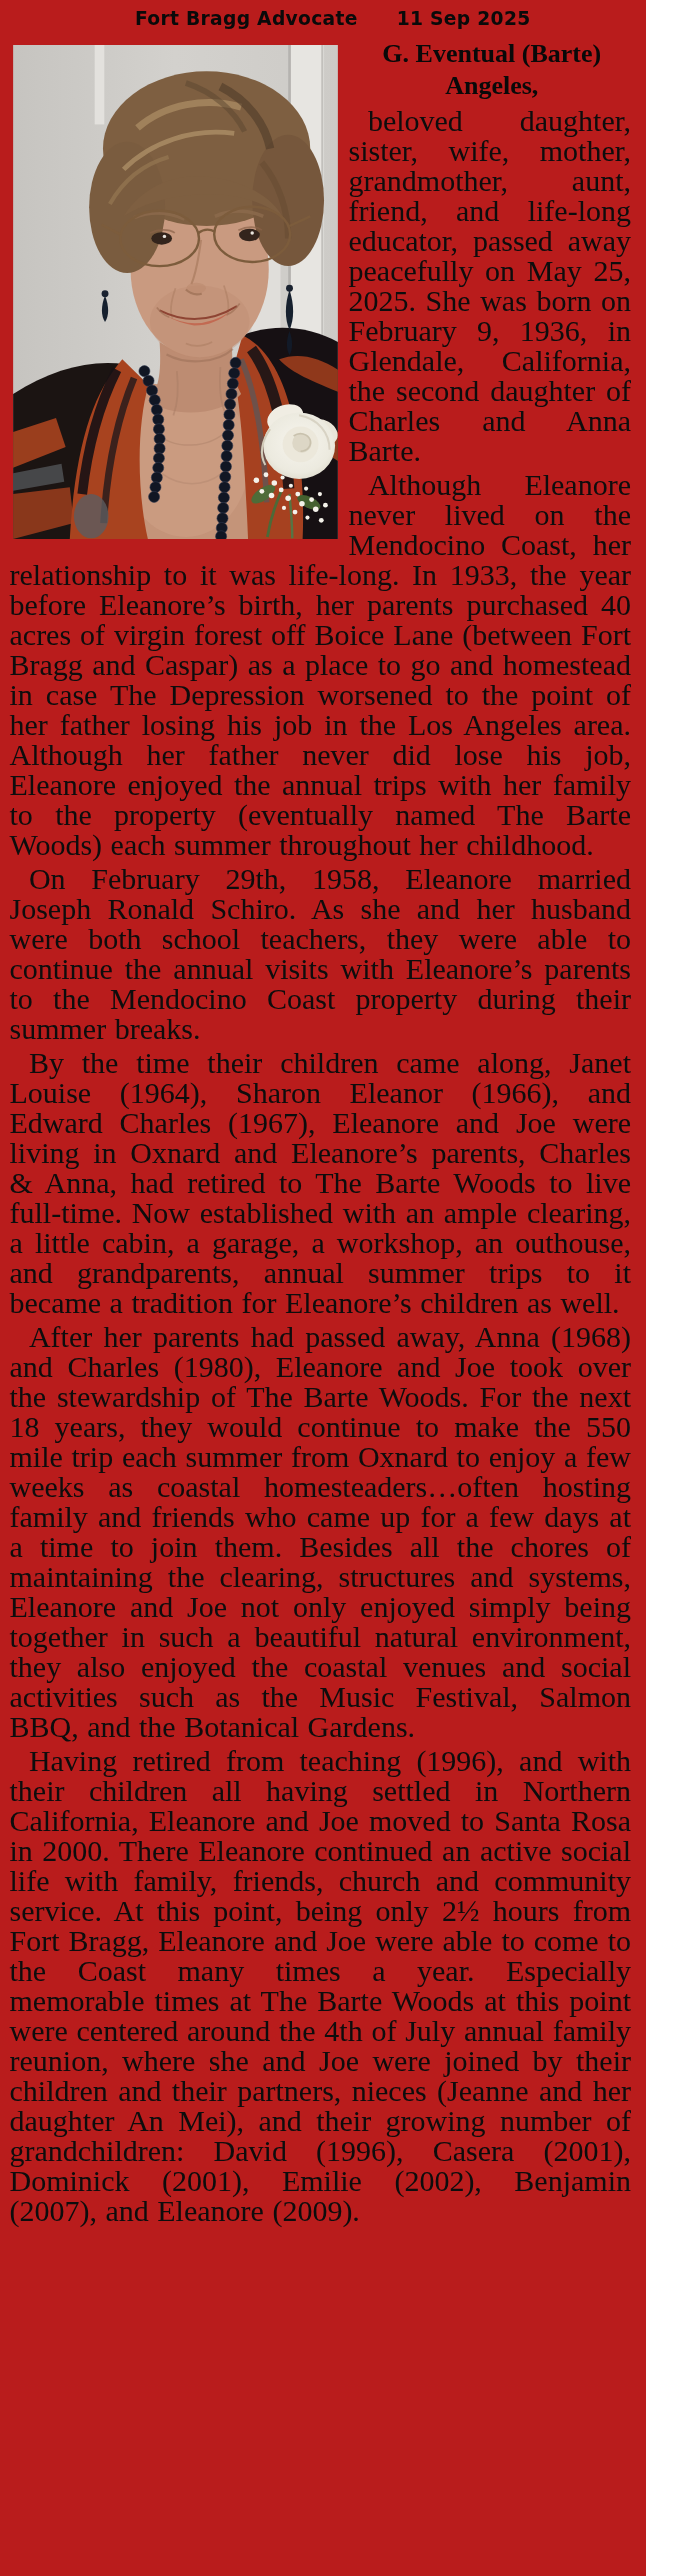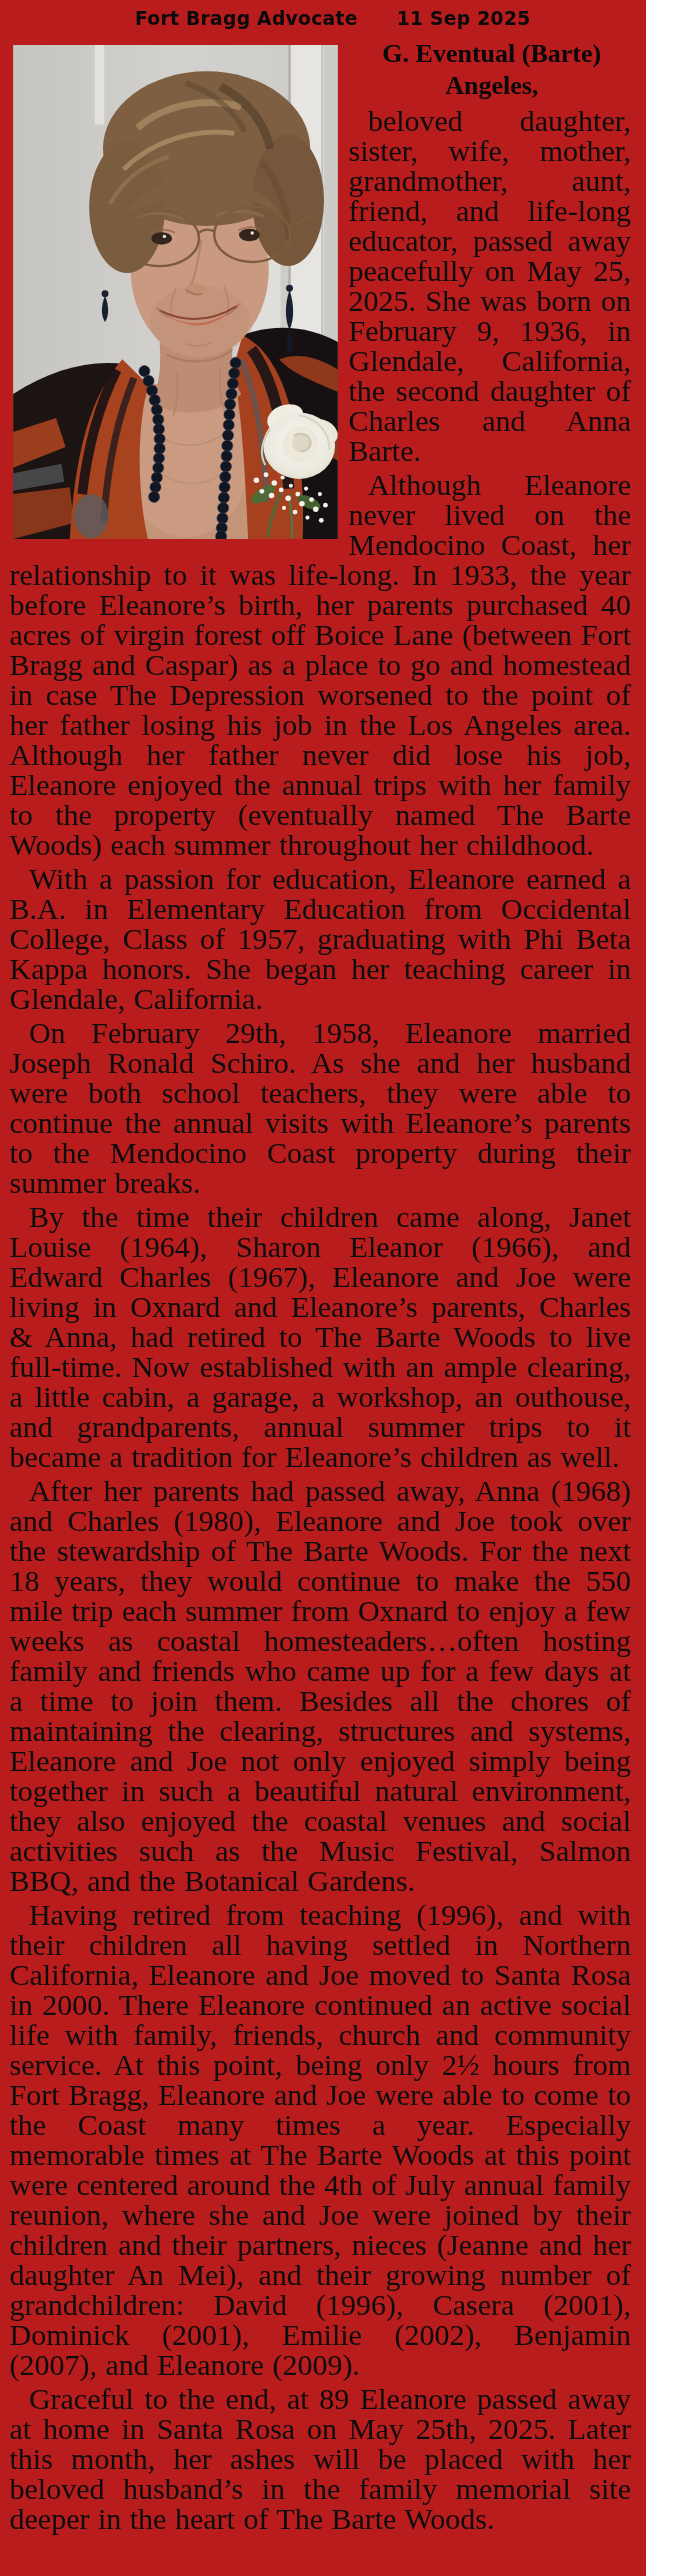--- a/index.html
+++ b/index.html
@@ -265,22 +265,20 @@
     </svg>
   </figure>
 
   <section class="article">
     <h1 class="obit-title">
       <span>G. Eventual (Barte)</span>
       <span>Angeles,</span>
     </h1>
     <p>beloved daughter, sister, wife, mother, grandmother, aunt, friend, and life-long educator, passed away peacefully on May 25, 2025. She was born on February 9, 1936, in Glendale, California, the second daughter of Charles and Anna Barte.</p>
     <p>Although Eleanore never lived on the Mendocino Coast, her relationship to it was life-long. In 1933, the year before Eleanore’s birth, her parents purchased 40 acres of virgin forest off Boice Lane (between Fort Bragg and Caspar) as a place to go and homestead in case The Depression worsened to the point of her father losing his job in the Los Angeles area. Although her father never did lose his job, Eleanore enjoyed the annual trips with her family to the property (eventually named The Barte Woods) each summer throughout her childhood.</p>
-    <p>With a passion for education, Eleanore earned a B.A. in Elementary Education from Occidental College, Class of 1957, graduating with Phi Beta Kappa honors. She began her teaching career in Glendale, California.</p>
     <p>On February 29th, 1958, Eleanore married Joseph Ronald Schiro. As she and her husband were both school teachers, they were able to continue the annual visits with Eleanore’s parents to the Mendocino Coast property during their summer breaks.</p>
     <p>By the time their children came along, Janet Louise (1964), Sharon Eleanor (1966), and Edward Charles (1967), Eleanore and Joe were living in Oxnard and Eleanore’s parents, Charles &amp; Anna, had retired to The Barte Woods to live full-time. Now established with an ample clearing, a little cabin, a garage, a workshop, an outhouse, and grandparents, annual summer trips to it became a tradition for Eleanore’s children as well.</p>
     <p>After her parents had passed away, Anna (1968) and Charles (1980), Eleanore and Joe took over the stewardship of The Barte Woods. For the next 18 years, they would continue to make the 550 mile trip each summer from Oxnard to enjoy a few weeks as coastal homesteaders…often hosting family and friends who came up for a few days at a time to join them. Besides all the chores of maintaining the clearing, structures and systems, Eleanore and Joe not only enjoyed simply being together in such a beautiful natural environment, they also enjoyed the coastal venues and social activities such as the Music Festival, Salmon BBQ, and the Botanical Gardens.</p>
     <p>Having retired from teaching (1996), and with their children all having settled in Northern California, Eleanore and Joe moved to Santa Rosa in 2000. There Eleanore continued an active social life with family, friends, church and community service. At this point, being only 2½ hours from Fort Bragg, Eleanore and Joe were able to come to the Coast many times a year. Especially memorable times at The Barte Woods at this point were centered around the 4th of July annual family reunion, where she and Joe were joined by their children and their partners, nieces (Jeanne and her daughter An Mei), and their growing number of grandchildren: David (1996), Casera (2001), Dominick (2001), Emilie (2002), Benjamin (2007), and Eleanore (2009).</p>
-    <p>Graceful to the end, at 89 Eleanore passed away at home in Santa Rosa on May 25th, 2025. Later this month, her ashes will be placed with her beloved husband’s in the family memorial site deeper in the heart of The Barte Woods.</p>
   </section>
 
 </div>
 
 
 </body></html>

